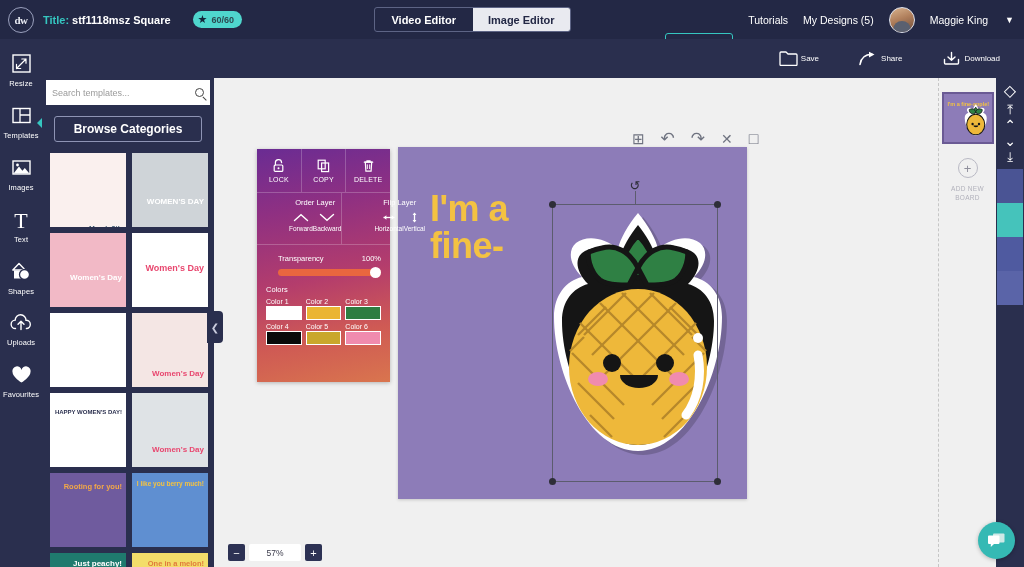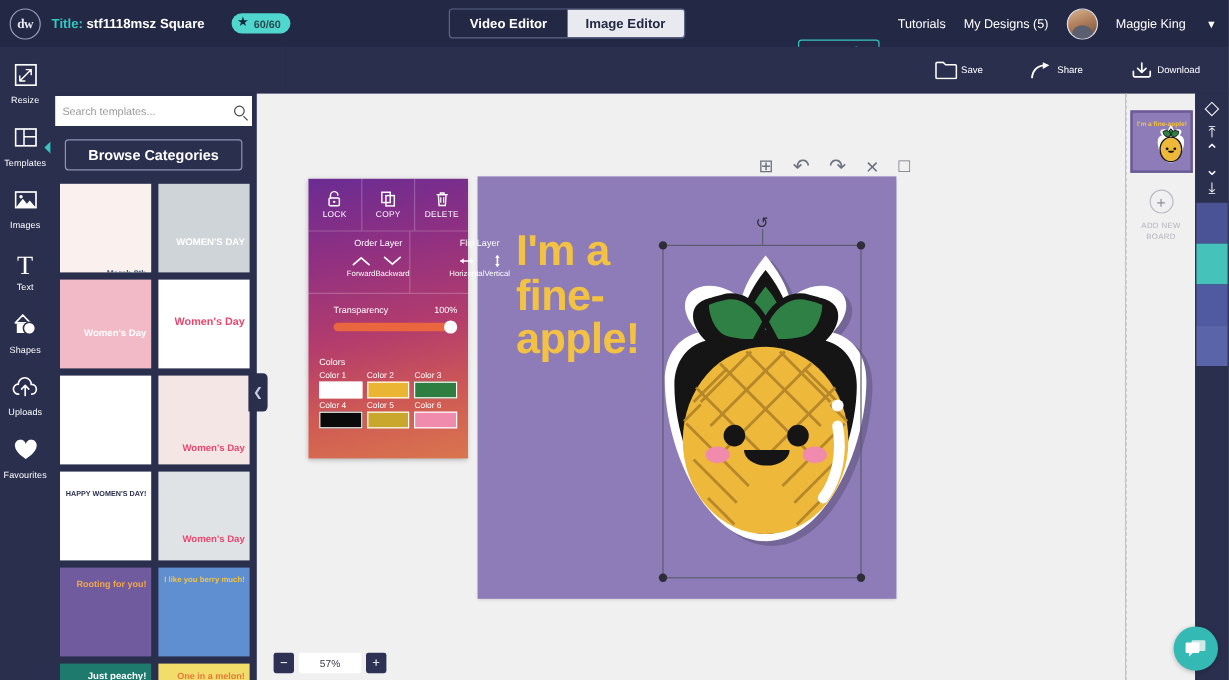--- a/index.html
+++ b/index.html
@@ -158,21 +158,21 @@
   #prop-trans { padding:9px 9px 0 9px;margin-left:12px; }
   .trow { display:flex; justify-content:space-between; font-size:7.5px; }
   #slider {
     margin-top:6px; height:7px; border-radius:4px;
     background:#e9663f; position:relative;
   }
   #slider .knob {
     position:absolute; right:0; top:-2px; width:11px; height:11px;
     border-radius:50%; background:#ffffff; cursor:pointer;
   }
-  #colors-head { font-size:7.5px; padding:9px 9px 0 9px;margin-top:12px; }
+  #colors-head { font-size:7.5px; padding:9px 9px 0 9px; }
   #colors-grid {
     padding:4px 9px 0 9px;
     display:grid; grid-template-columns:repeat(3,1fr); gap:3px 4px;
   }
   .cwrap { cursor:pointer; }
   .clabel { font-size:7px; margin-bottom:1px; }
   .cswatch { height:14px; border:1px solid #ffffff; }
 
   
   #canvas-bar {
@@ -570,21 +570,20 @@
     <span class="cbicon" style="font-size:17px">↶</span>
     <span class="cbicon" style="font-size:17px">↷</span>
     <span class="cbicon" style="font-size:14px">✕</span>
     <span class="cbicon" style="font-size:16px">□</span>
   </div>
 
   <div id="canvas">
     <div id="canvas-title">
       <div>I'm a</div>
       <div>fine-</div>
-      <div>apple!</div>
     </div>
 
     <svg style="position:absolute;left:152px;top:48px;" width="180" height="290" viewBox="0 0 180 290">
       <g transform="translate(5,4)" opacity="0.18">
         <path d="M88 18c10 12 18 26 20 36 14-12 32-14 42-6 9 8 6 22-6 34 16 4 28 18 28 40 0 56-34 134-84 134S4 178 4 122c0-22 12-36 28-40-12-12-15-26-6-34 10-8 28-6 42 6 2-10 10-24 20-36z" fill="#000"></path>
       </g>
       <path d="M88 18c10 12 18 26 20 36 14-12 32-14 42-6 9 8 6 22-6 34 16 4 28 18 28 40 0 56-34 134-84 134S4 178 4 122c0-22 12-36 28-40-12-12-15-26-6-34 10-8 28-6 42 6 2-10 10-24 20-36z" fill="#ffffff"></path>
       <path d="M88 30c9 11 16 24 18 33 13-11 29-13 38-5 8 7 5 20-6 31 15 4 26 17 26 37 0 52-32 124-76 124S12 178 12 126c0-20 11-33 26-37-11-11-14-24-6-31 9-8 25-6 38 5 2-9 9-22 18-33z" fill="#151515"></path>
       <ellipse cx="88" cy="172" rx="69" ry="78" fill="#eeb83a"></ellipse>
       <path d="M88 44c8 10 14 22 15 30-12-9-26-11-34-4 10-10 16-20 19-26z" fill="#2f8044"></path>

